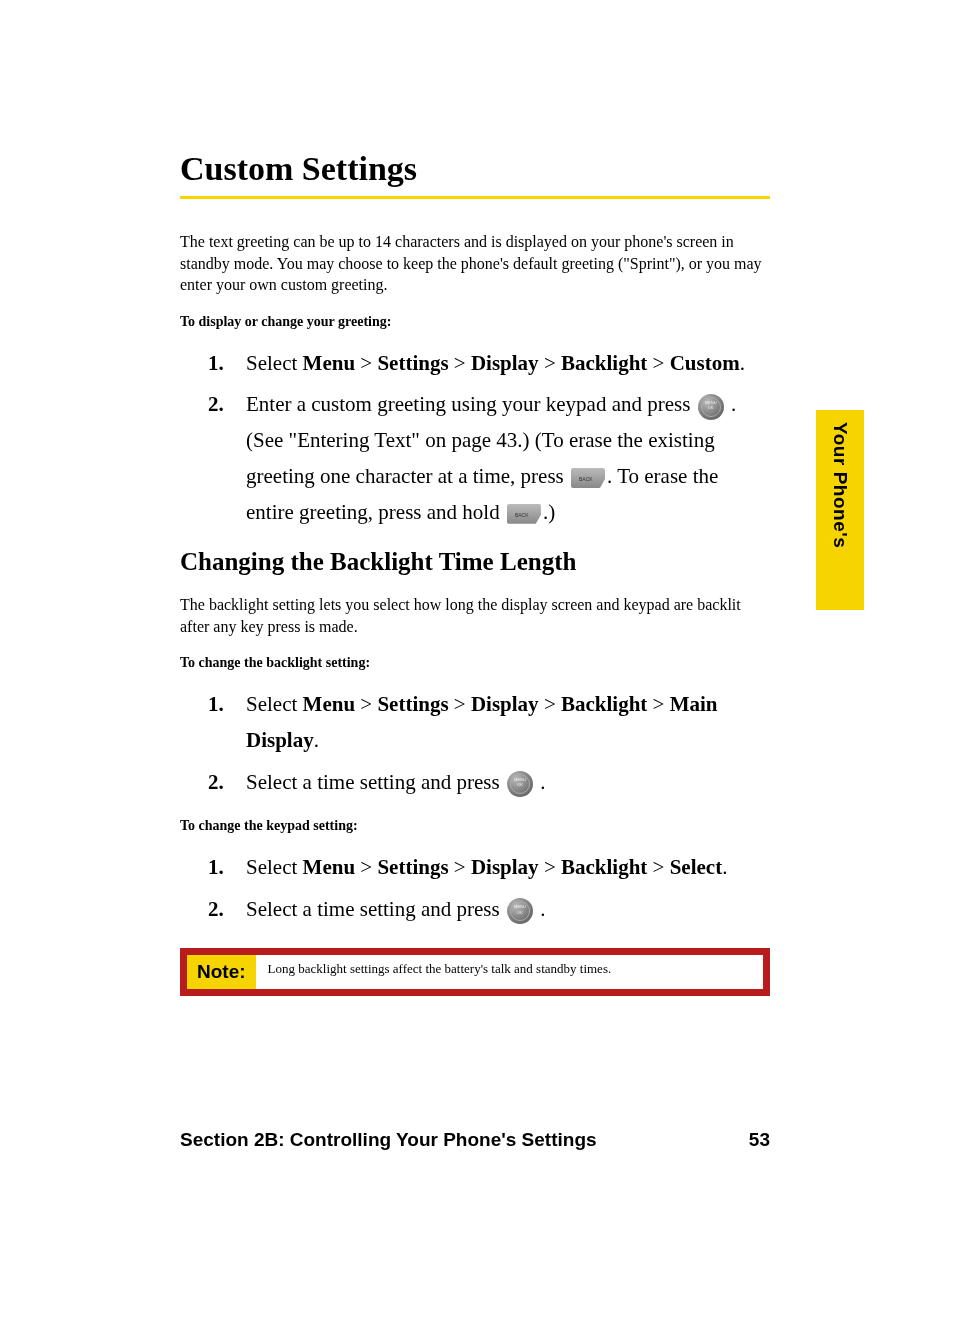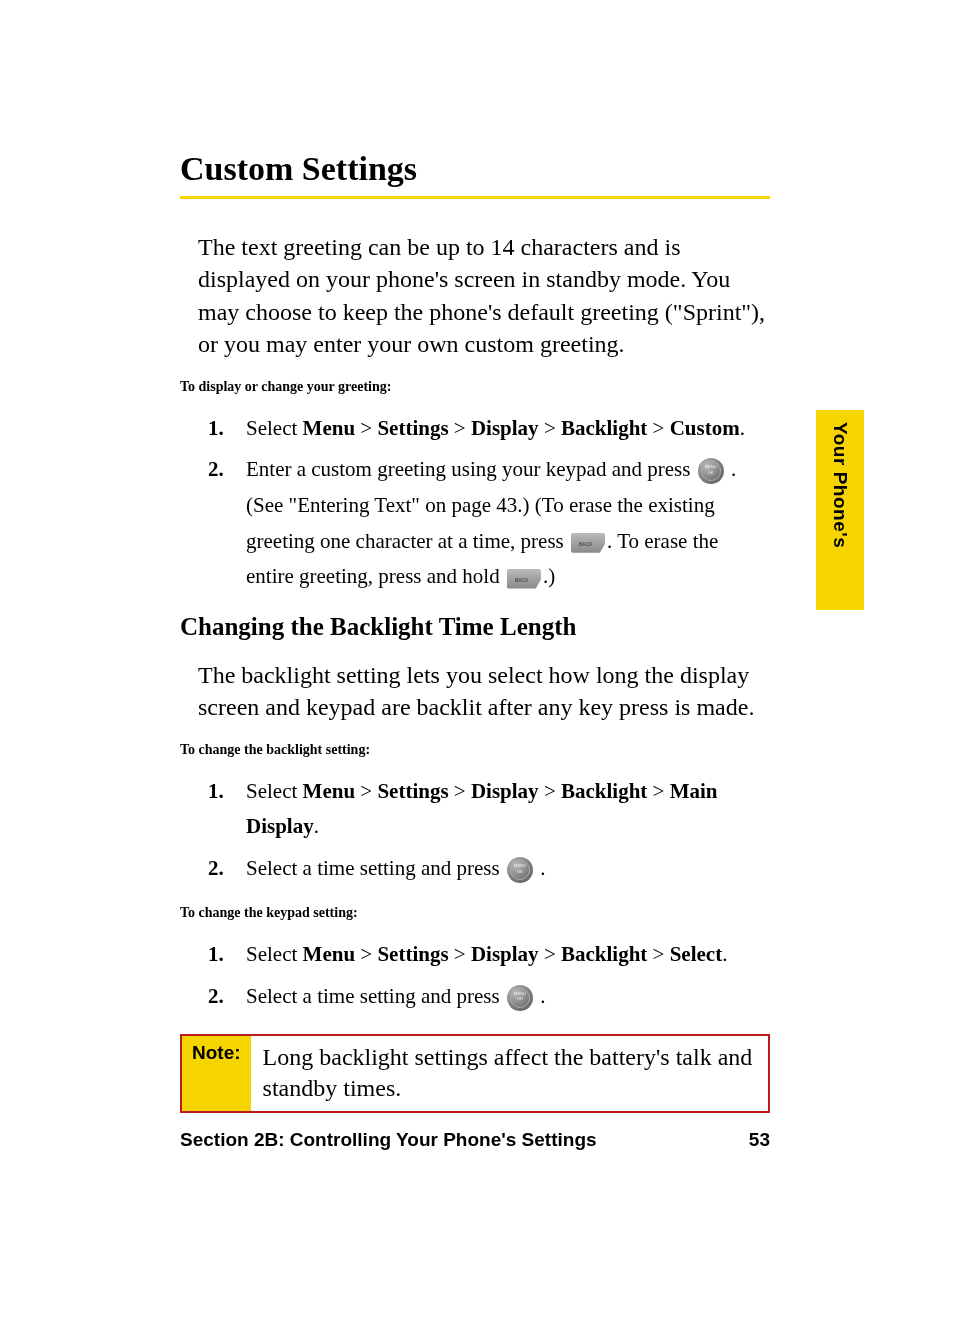--- a/index.html
+++ b/index.html
@@ -31,23 +31,23 @@
       background: #f5d400;
       margin-bottom: 32px;
     }
     h2 {
       font-size: 25px;
       font-weight: bold;
       margin-top: 18px;
       margin-bottom: 18px;
     }
     .body-para {
-      font-size: 24px;
+      font-size: 16px;
       line-height: 1.35;
-      margin-left: 18px;
+      margin-left: 0;
       margin-bottom: 18px;
     }
     .bold-line {
       font-size: 14px;
       font-weight: bold;
       margin-bottom: 16px;
     }
     ol.steps {
       list-style: none;
       margin-left: 28px;
@@ -118,36 +118,36 @@
       left: 8px;
       top: 7px;
       font-family: Arial, sans-serif;
     }
     strong {
       font-weight: bold;
       margin-top: 24px;
     }
     .note-box {
       display: flex;
-      border: 2px solid #b91c1c;
+      border: 7px solid #b91c1c;
       margin-top: 20px;
       margin-bottom: 20px;
     }
     .note-label {
       background: #f5d400;
       padding: 6px 10px;
       font-weight: bold;
       font-size: 19px;
       font-family: Arial, Helvetica, sans-serif;
       display: flex;
       align-items: flex-start;
     }
     .note-text {
       padding: 6px 12px;
-      font-size: 24px;
+      font-size: 13px;
       line-height: 1.3;
     }
     .side-tab {
       position: absolute;
       right: 90px;
       top: 410px;
       width: 48px;
       height: 200px;
       background: #f5d400;
       display: flex;

